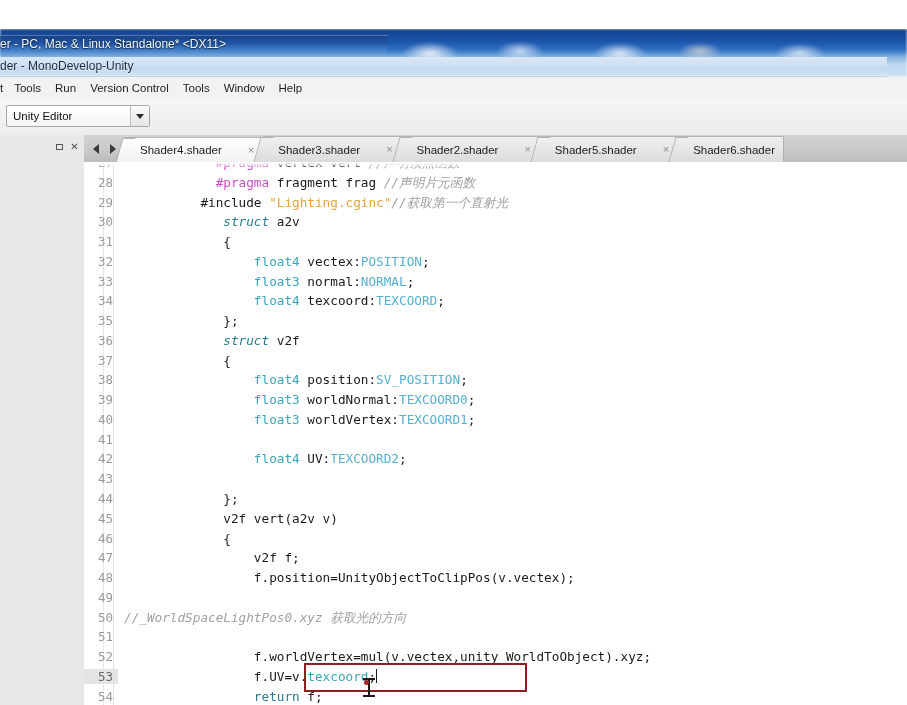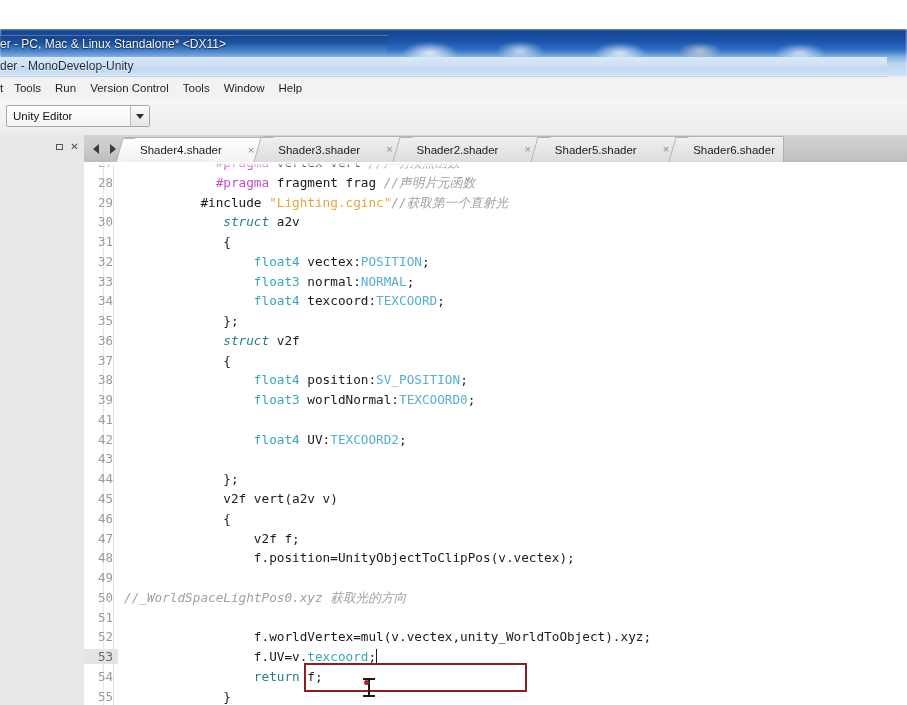--- a/index.html
+++ b/index.html
@@ -449,20 +449,21 @@
           <div class="code-line"><span class="ln">30</span><span class="code"><span class="plain">             </span><span class="kw-struct">struct</span><span class="plain"> a2v</span></span></div>
           <div class="code-line"><span class="ln">31</span><span class="code"><span class="plain">             {</span></span></div>
           <div class="code-line"><span class="ln">32</span><span class="code"><span class="plain">                 </span><span class="kw-type">float4</span><span class="plain"> vectex:</span><span class="sem">POSITION</span><span class="plain">;</span></span></div>
           <div class="code-line"><span class="ln">33</span><span class="code"><span class="plain">                 </span><span class="kw-type">float3</span><span class="plain"> normal:</span><span class="sem">NORMAL</span><span class="plain">;</span></span></div>
           <div class="code-line"><span class="ln">34</span><span class="code"><span class="plain">                 </span><span class="kw-type">float4</span><span class="plain"> texcoord:</span><span class="sem">TEXCOORD</span><span class="plain">;</span></span></div>
           <div class="code-line"><span class="ln">35</span><span class="code"><span class="plain">             };</span></span></div>
           <div class="code-line"><span class="ln">36</span><span class="code"><span class="plain">             </span><span class="kw-struct">struct</span><span class="plain"> v2f</span></span></div>
           <div class="code-line"><span class="ln">37</span><span class="code"><span class="plain">             {</span></span></div>
           <div class="code-line"><span class="ln">38</span><span class="code"><span class="plain">                 </span><span class="kw-type">float4</span><span class="plain"> position:</span><span class="sem">SV_POSITION</span><span class="plain">;</span></span></div>
           <div class="code-line"><span class="ln">39</span><span class="code"><span class="plain">                 </span><span class="kw-type">float3</span><span class="plain"> worldNormal:</span><span class="sem">TEXCOORD0</span><span class="plain">;</span></span></div>
+          <div class="code-line"><span class="ln">40</span><span class="code"><span class="plain">                 </span><span class="kw-type">float3</span><span class="plain"> worldVertex:</span><span class="sem">TEXCOORD1</span><span class="plain">;</span></span></div>
           <div class="code-line"><span class="ln">41</span><span class="code"><span class="plain"></span></span></div>
           <div class="code-line"><span class="ln">42</span><span class="code"><span class="plain">                 </span><span class="kw-type">float4</span><span class="plain"> UV:</span><span class="sem">TEXCOORD2</span><span class="plain">;</span></span></div>
           <div class="code-line"><span class="ln">43</span><span class="code"><span class="plain"></span></span></div>
           <div class="code-line"><span class="ln">44</span><span class="code"><span class="plain">             };</span></span></div>
           <div class="code-line"><span class="ln">45</span><span class="code"><span class="plain">             v2f vert(a2v v)</span></span></div>
           <div class="code-line"><span class="ln">46</span><span class="code"><span class="plain">             {</span></span></div>
           <div class="code-line"><span class="ln">47</span><span class="code"><span class="plain">                 v2f f;</span></span></div>
           <div class="code-line"><span class="ln">48</span><span class="code"><span class="plain">                 f.position=UnityObjectToClipPos(v.vectex);</span></span></div>
           <div class="code-line"><span class="ln">49</span><span class="code"><span class="plain"></span></span></div>
           <div class="code-line"><span class="ln">50</span><span class="code"><span class="cmt">//_WorldSpaceLightPos0.xyz 获取光的方向</span></span></div>

